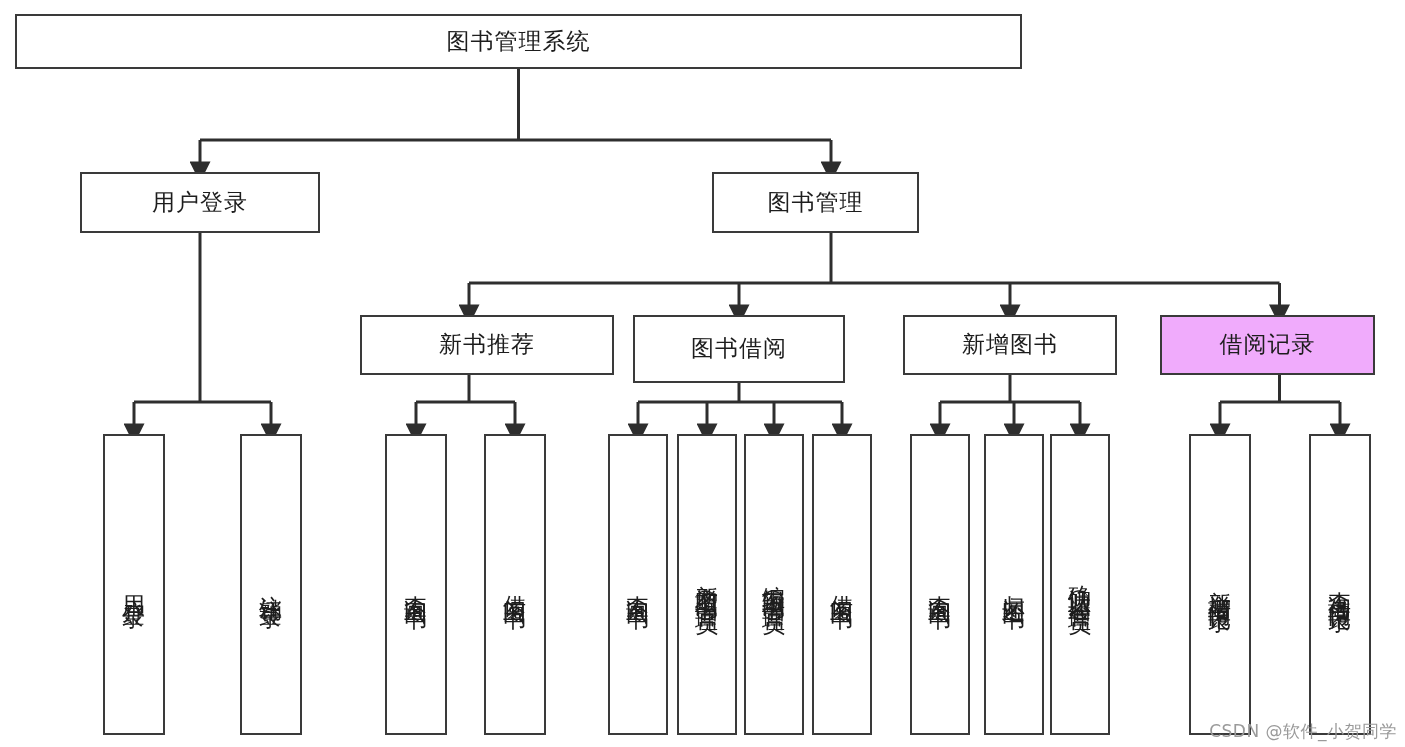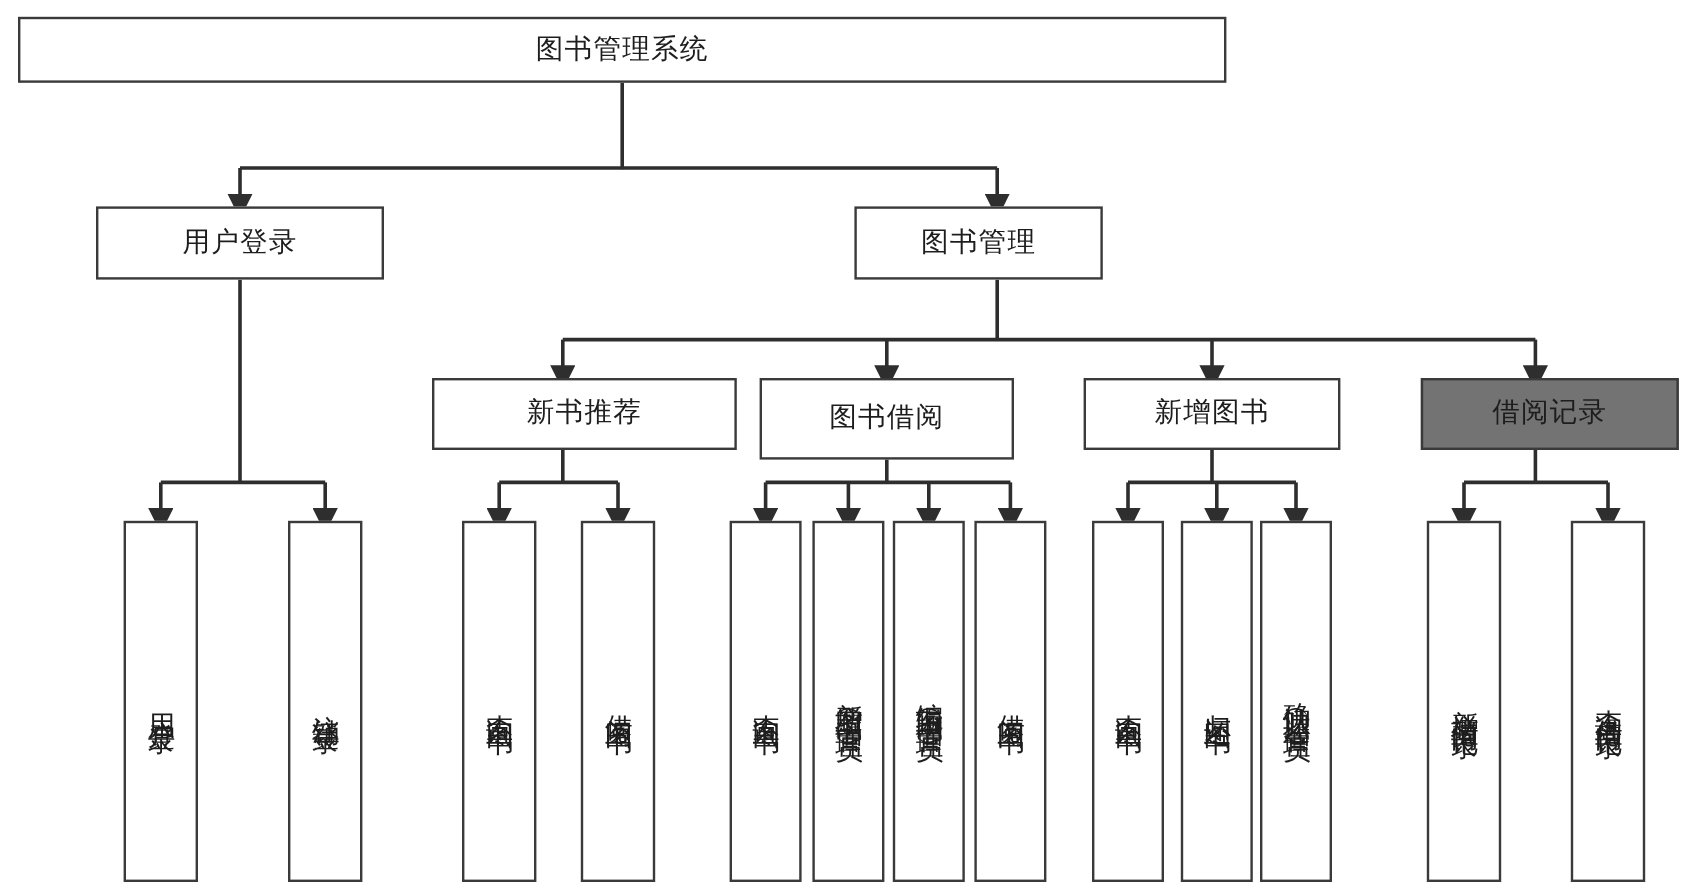--- a/index.html
+++ b/index.html
@@ -125,21 +125,21 @@
       </div>
       <div class="node horizontal" style="left: 360px; top: 315px; width: 254px; height: 60px; border-color: rgb(58, 58, 58); background: rgb(255, 255, 255); color: rgb(29, 29, 29);">
         <span class="label">新书推荐</span>
       </div>
       <div class="node horizontal" style="left: 633px; top: 315px; width: 212px; height: 68px; border-color: rgb(58, 58, 58); background: rgb(255, 255, 255); color: rgb(29, 29, 29);">
         <span class="label">图书借阅</span>
       </div>
       <div class="node horizontal" style="left: 903px; top: 315px; width: 214px; height: 60px; border-color: rgb(58, 58, 58); background: rgb(255, 255, 255); color: rgb(29, 29, 29);">
         <span class="label">新增图书</span>
       </div>
-      <div class="node horizontal" style="left: 1184px; top: 315px; width: 215px; height: 60px; border-color: rgb(58, 58, 58); background: #737373; color: rgb(29, 29, 29);">
+      <div class="node horizontal" style="left: 1160px; top: 315px; width: 215px; height: 60px; border-color: rgb(58, 58, 58); background: #f0abfc; color: rgb(29, 29, 29);">
         <span class="label">借阅记录</span>
       </div>
       <div class="node vertical" style="left: 103px; top: 434px; width: 62px; height: 301px; border-color: rgb(58, 58, 58); background: rgb(255, 255, 255); color: rgb(29, 29, 29);">
         <span class="label">用户登录</span>
       </div>
       <div class="node vertical" style="left: 240px; top: 434px; width: 62px; height: 301px; border-color: rgb(58, 58, 58); background: rgb(255, 255, 255); color: rgb(29, 29, 29);">
         <span class="label">注销登录</span>
       </div>
       <div class="node vertical" style="left: 385px; top: 434px; width: 62px; height: 301px; border-color: rgb(58, 58, 58); background: rgb(255, 255, 255); color: rgb(29, 29, 29);">
         <span class="label">查询图书</span>
@@ -168,13 +168,14 @@
       <div class="node vertical" style="left: 1050px; top: 434px; width: 60px; height: 301px; border-color: rgb(58, 58, 58); background: rgb(255, 255, 255); color: rgb(29, 29, 29);">
         <span class="label">确认归还（管理员）</span>
       </div>
       <div class="node vertical" style="left: 1189px; top: 434px; width: 62px; height: 301px; border-color: rgb(58, 58, 58); background: rgb(255, 255, 255); color: rgb(29, 29, 29);">
         <span class="label">新增借阅记录</span>
       </div>
       <div class="node vertical" style="left: 1309px; top: 434px; width: 62px; height: 301px; border-color: rgb(58, 58, 58); background: rgb(255, 255, 255); color: rgb(29, 29, 29);">
         <span class="label">查询借阅记录</span>
       </div>
     </div>
+  <div id="watermark">CSDN @软件_小贺同学</div>
 </div>
 
 </body></html>

